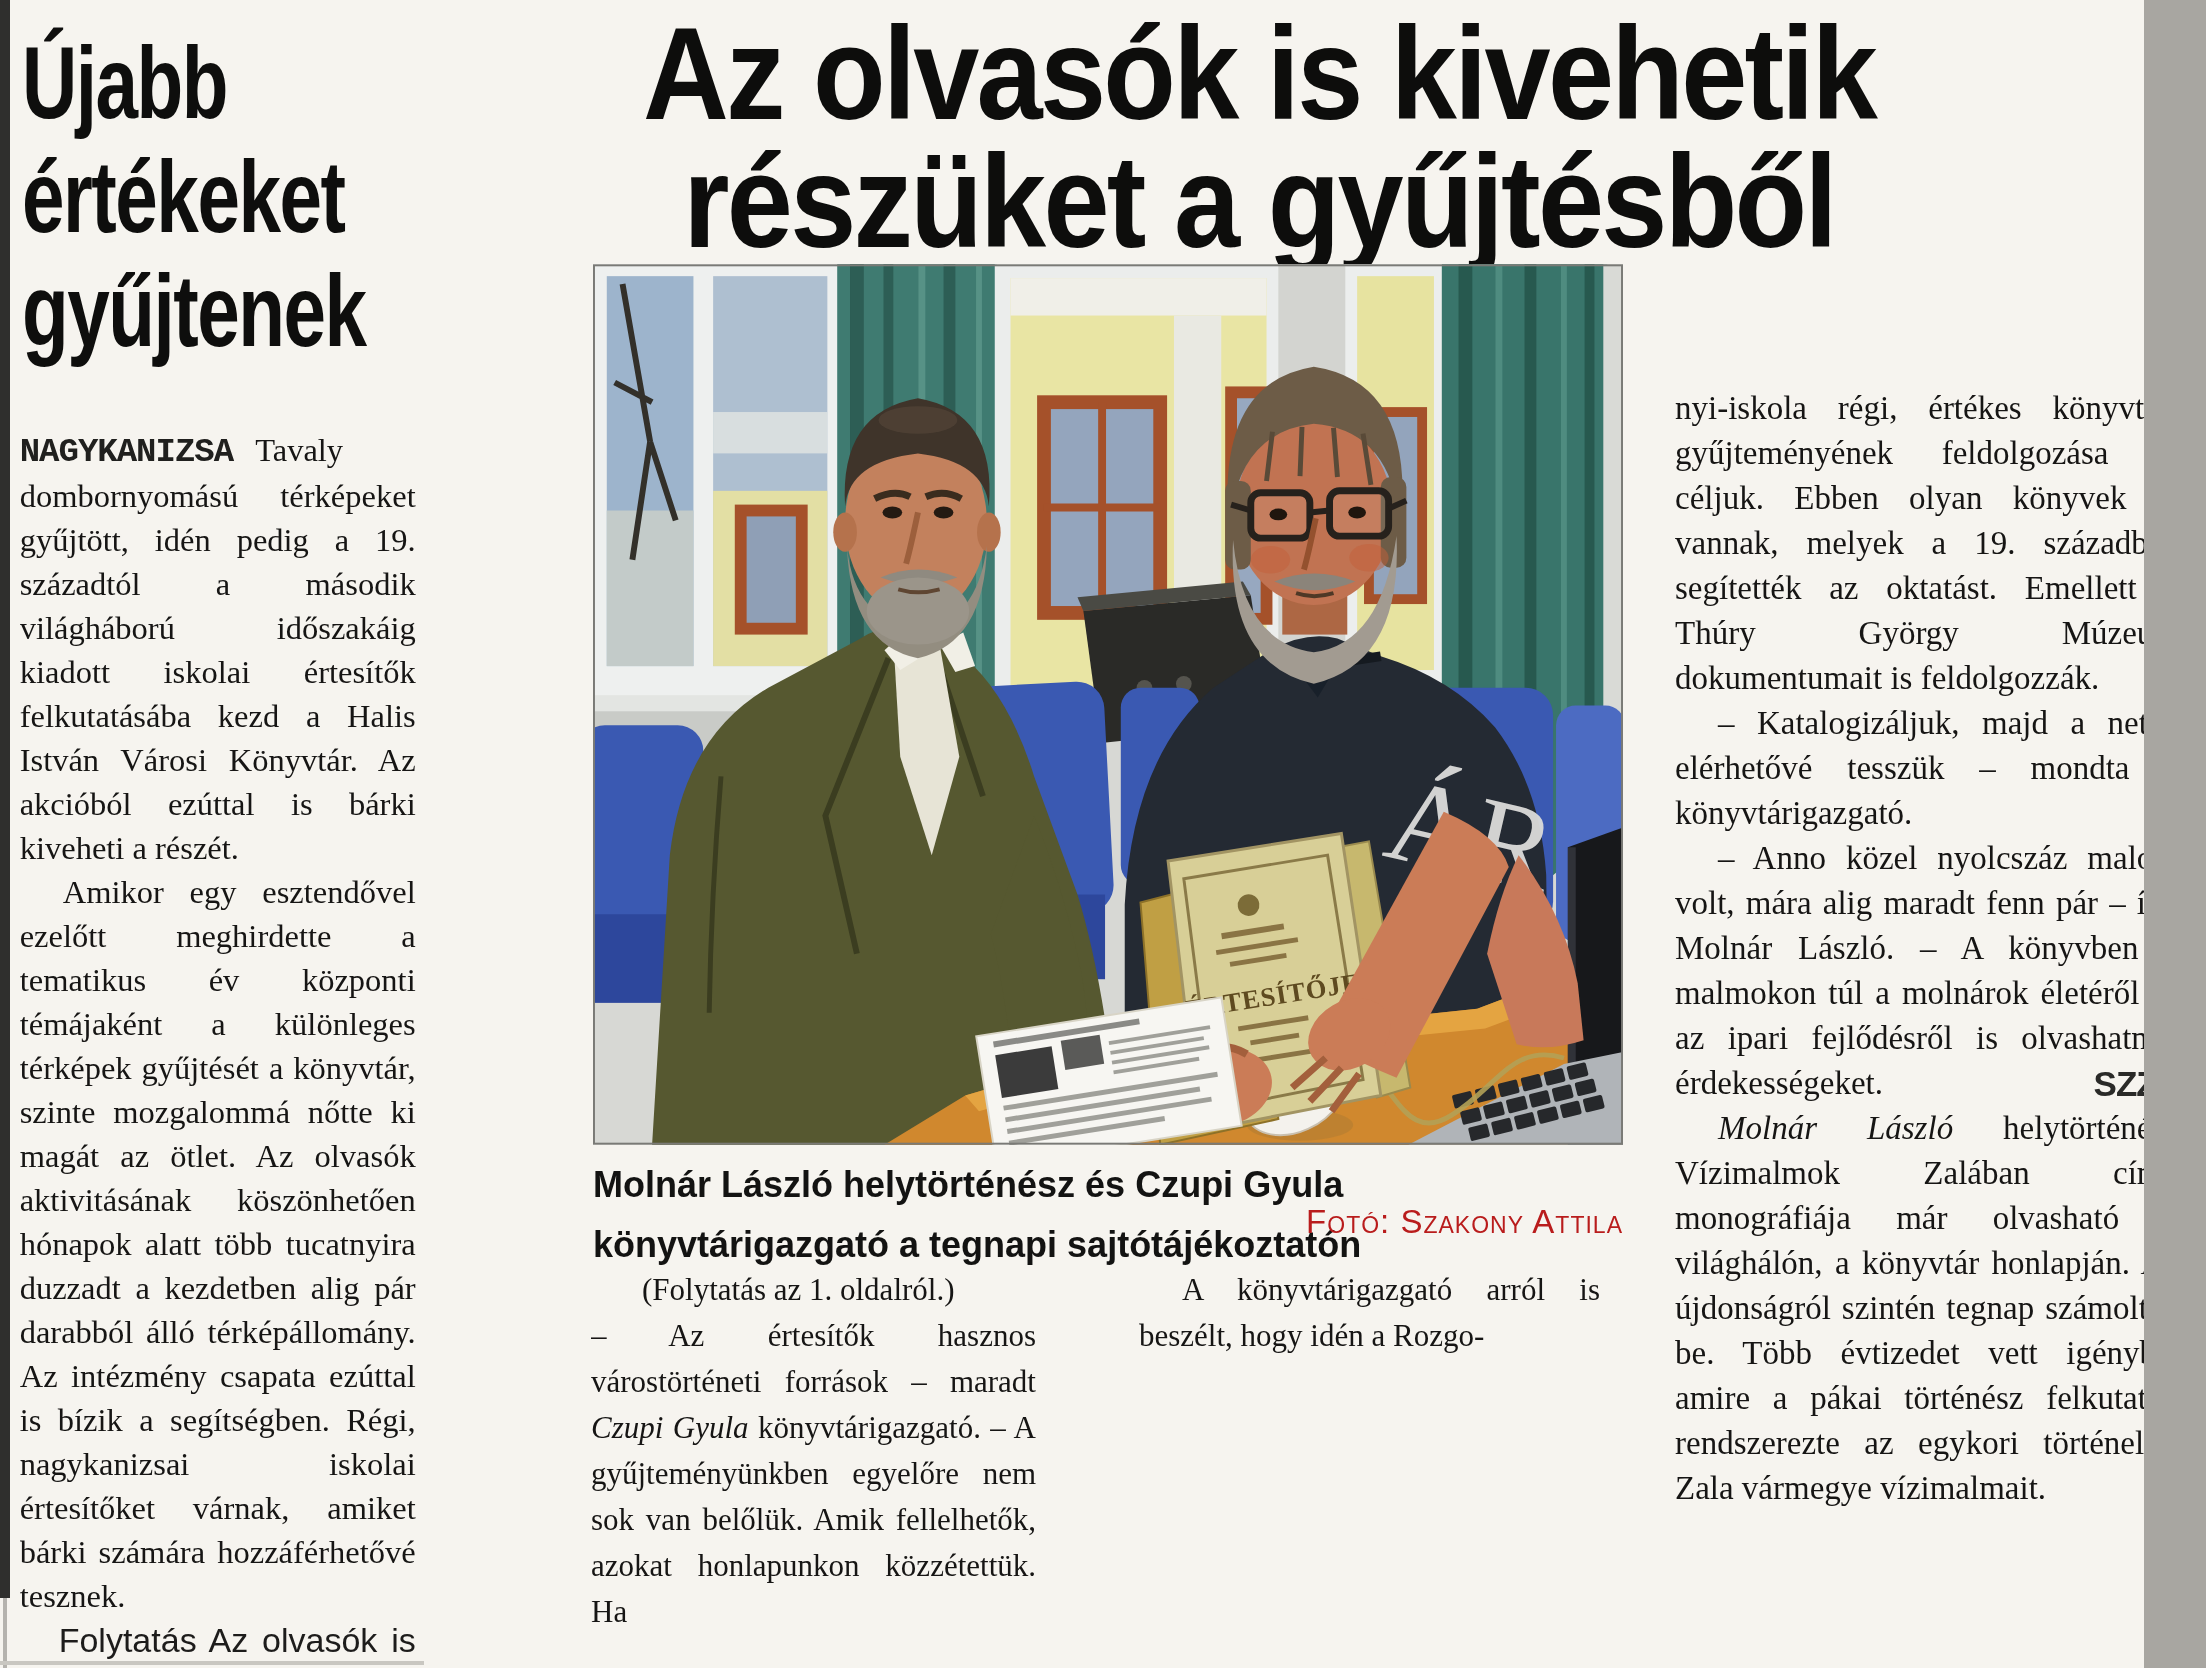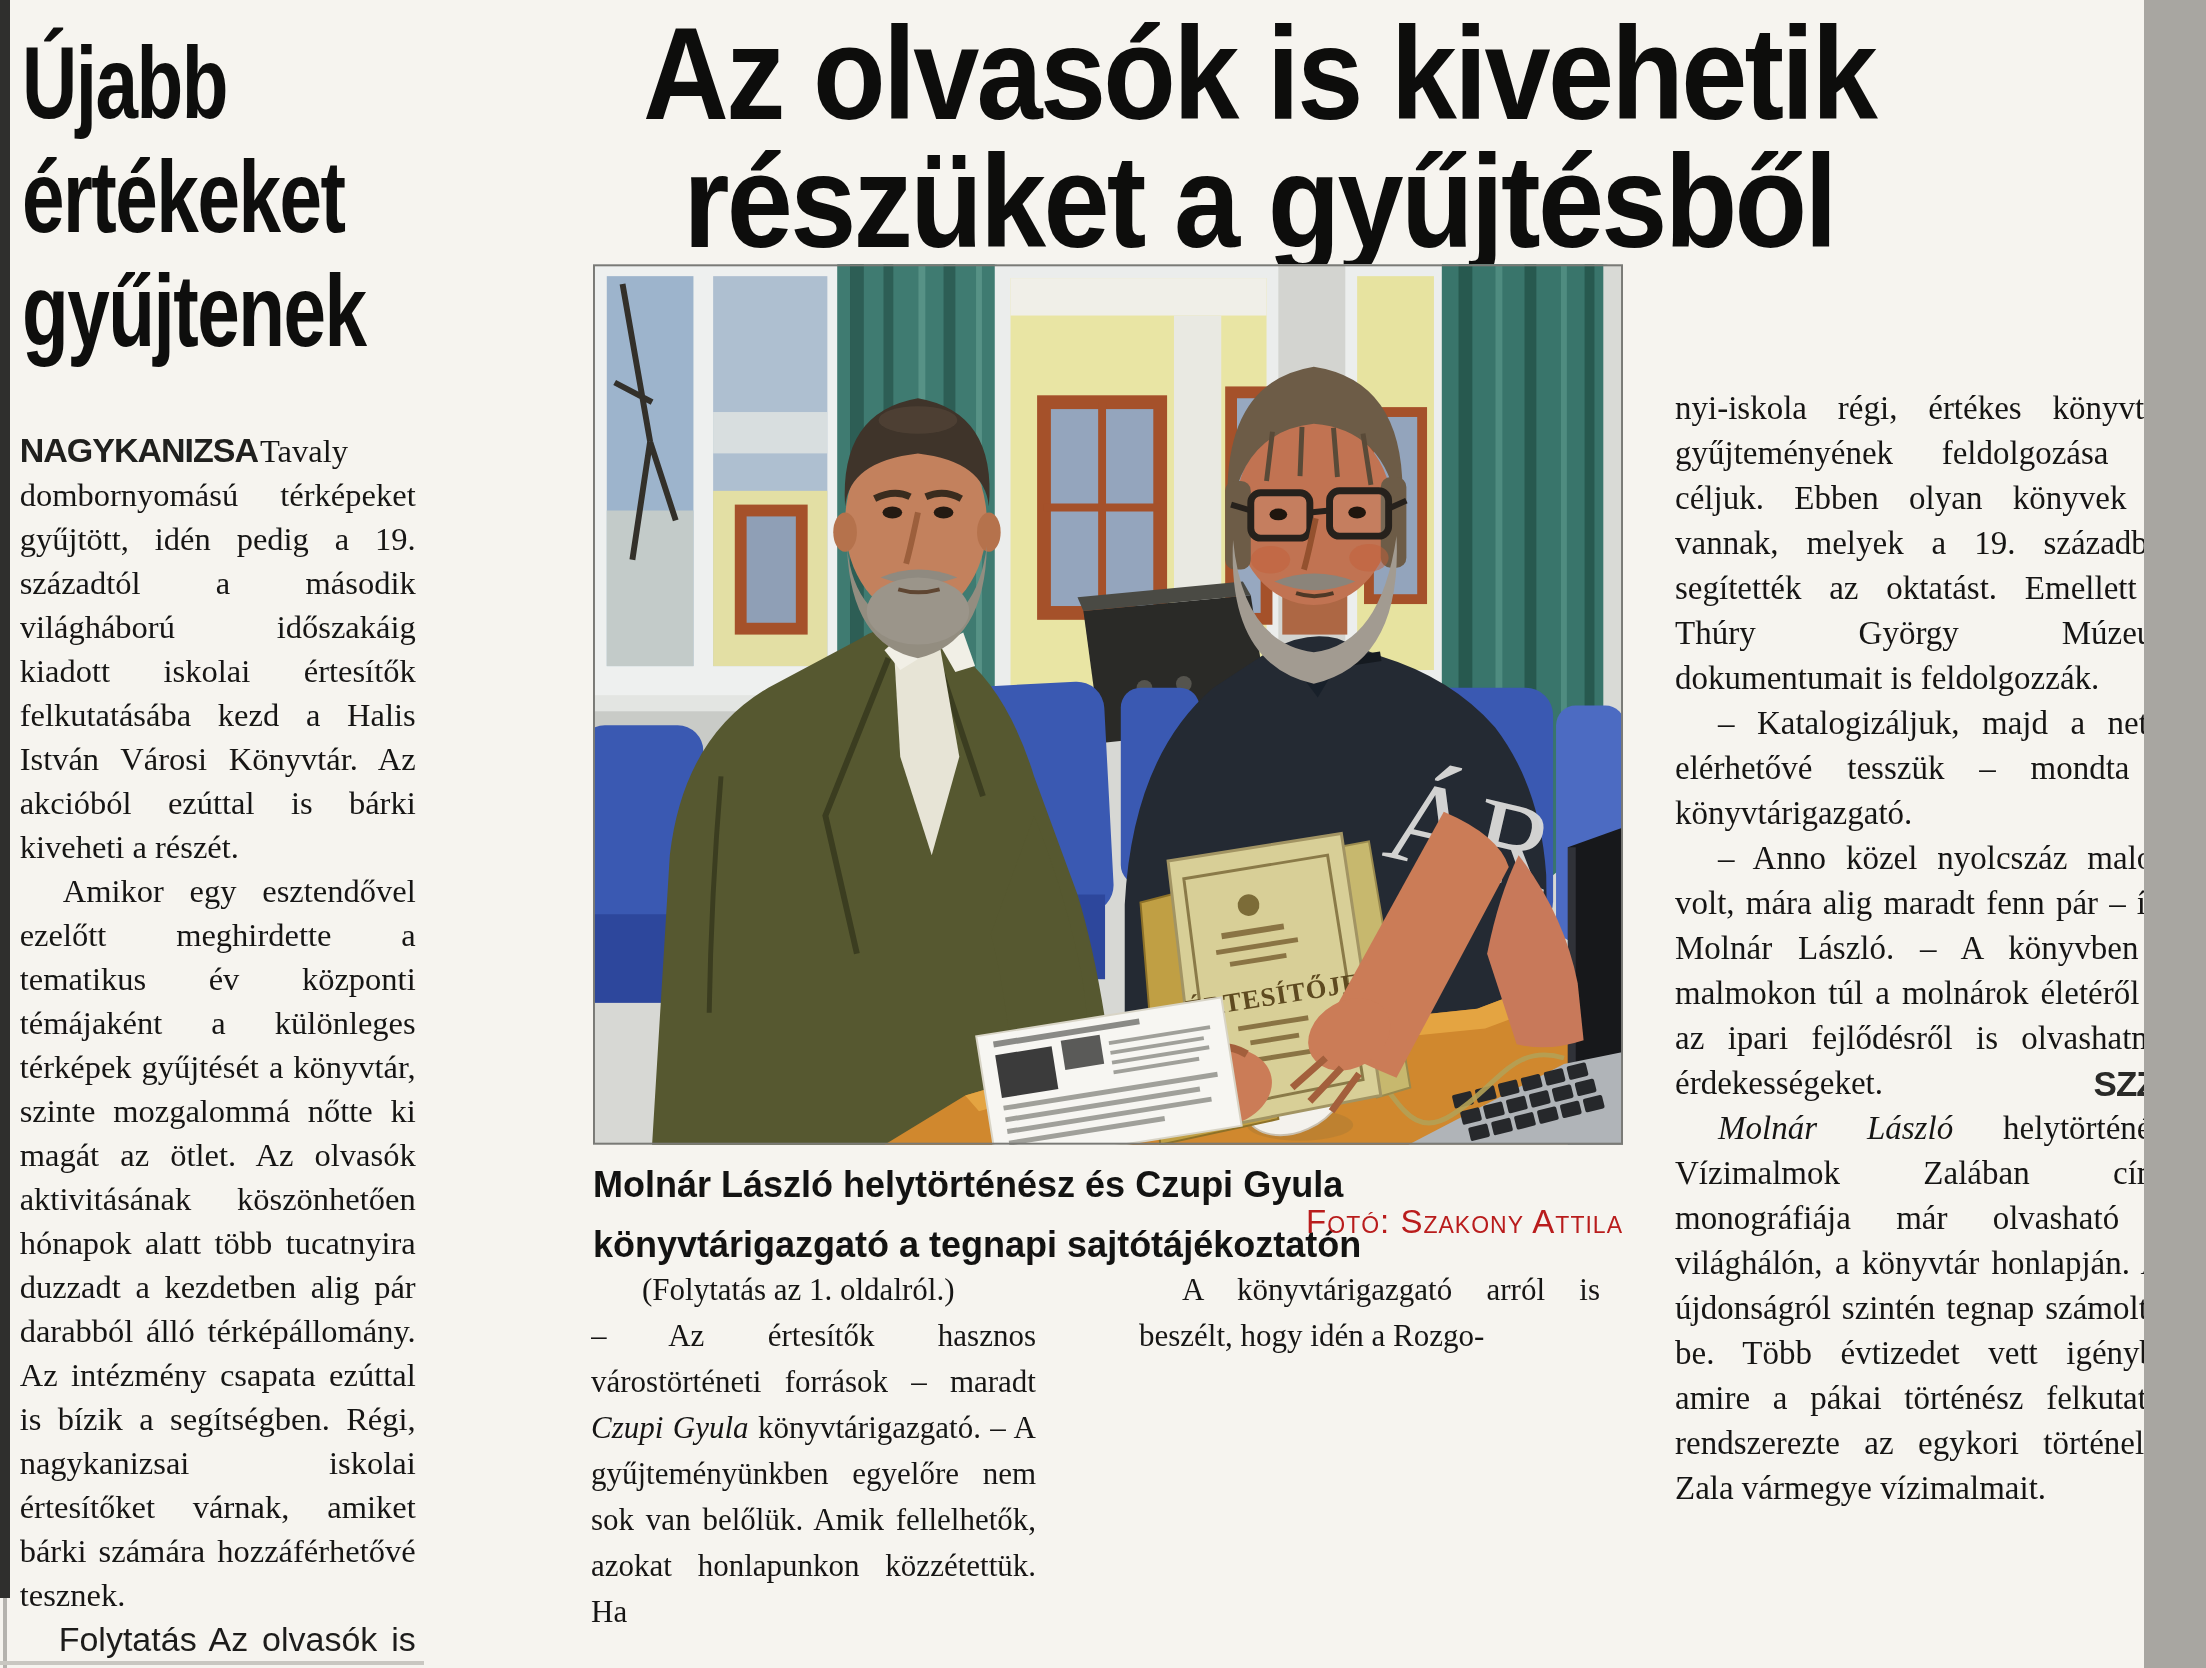--- a/index.html
+++ b/index.html
@@ -10,22 +10,22 @@
   .edge-left-low{position:absolute;left:3px;top:1598px;width:3.9px;height:71px;background:#b5b3ae;}
   .edge-right{position:absolute;left:2193px;top:59px;width:3.9px;height:1610px;background:#3d3d3a;}
   .edge-bottom{position:absolute;left:0;top:1661px;width:424px;height:3.9px;background:#c9c7c1;}
   
   .sb-headline{position:absolute;left:21.7px;top:25.6px;width:552px;
        font-family:"Liberation Sans",sans-serif;font-weight:700;font-size:102px;line-height:114px;
        letter-spacing:-2px;color:#0e0e0d;transform:scaleX(.75);transform-origin:left top;}
   .sb-body{position:absolute;left:19.7px;top:428px;width:396px;height:1237px;overflow:hidden;
        font-size:32.5px;line-height:44px;text-align:justify;}
   .sb-body p{margin:0;}
-  .dateline{font-family:Liberation Sans, sans-serif;font-weight:700;font-size:34px;
-       letter-spacing:-1px;margin-right:2px;color:#20201e;}
+  .dateline{font-family:Liberation Mono, monospace;font-weight:700;font-size:34px;
+       letter-spacing:-1px;margin-right:22px;color:#20201e;}
   .indent{text-indent:43px;}
   .note{font-family:"Liberation Sans",sans-serif;font-size:34px;line-height:45px;color:#1d1c1b;
        text-indent:39px;margin-top:2px;}
   
   .main-headline{position:absolute;left:414px;top:9.9px;width:1690px;text-align:center;
        font-family:"Liberation Sans",sans-serif;font-weight:700;color:#0d0d0c;
        font-size:132px;line-height:128px;letter-spacing:-3px;transform:scaleX(.9);transform-origin:center top;}
   
   .photo{position:absolute;left:593px;top:264px;width:1030px;height:881px;}
   .caption{position:absolute;left:593px;top:1155px;width:1030px;height:99px;

